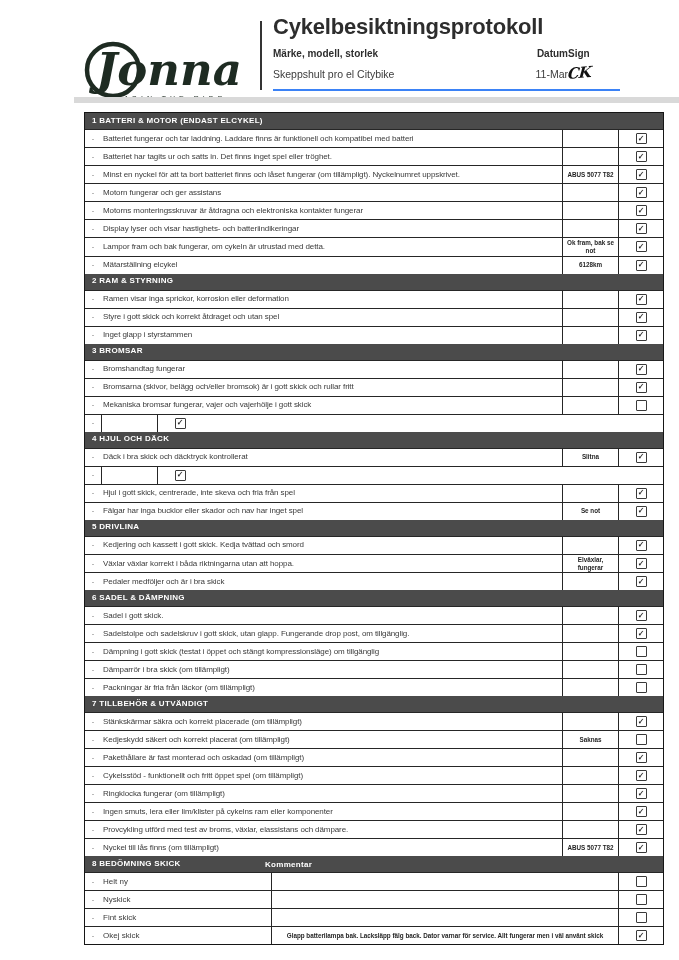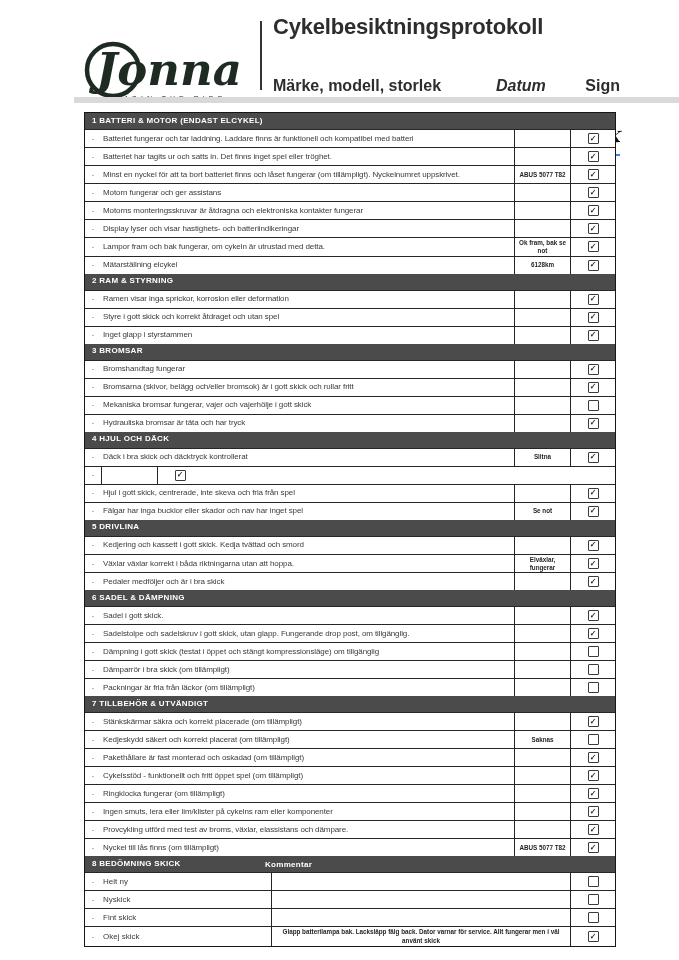--- a/index.html
+++ b/index.html
@@ -6,34 +6,34 @@
   body{
     width:679px;height:960px;position:relative;background:#ffffff;
     font-family:"Liberation Sans",sans-serif;overflow:hidden;color:#333;
   }
   
   .logo-wrap{position:absolute;left:82px;top:28px;width:174px;height:82px;}
   .v-divider{position:absolute;left:260px;top:21px;width:2px;height:69px;background:#343434;}
   .title-block{position:absolute;left:273px;top:15px;width:347px;border-bottom:2px solid #3b82f6;padding-bottom:7px;}
   .doc-title{font-size:22px;font-weight:bold;color:#2d2d2d;letter-spacing:-0.2px;line-height:1.1;}
   .meta{display:flex;align-items:baseline;}
-  .meta.labels{margin-top:9px;font-weight:bold;font-size:16px;color:#2d2d2d;}
+  .meta.labels{margin-top:9px;font-weight:bold;font-size:10px;color:#2d2d2d;}
   .meta.values{margin-top:5px;font-size:10.5px;color:#3c3c3c;}
   .m-main{flex:1;}
-  .m-datum{flex:0 0 72px;text-align:left;font-style:italic;}
-  .m-sign{flex:0 0 52px;text-align:right;margin-top:29px;}
+  .m-datum{flex:0 0 72px;text-align:right;}
+  .m-sign{flex:0 0 52px;text-align:left;}
   .signature{
     font-family:"DejaVu Serif",serif;font-style:italic;font-weight:bold;
     font-size:15px;color:#111;display:inline-block;
     transform:rotate(-5deg) skewX(-10deg);letter-spacing:-1px;
   }
   .top-strip{position:absolute;left:74px;top:97px;width:605px;height:6px;background:#d9d9d9;}
   
   .table{
-    position:absolute;left:84px;top:112px;width:532px;
+    position:absolute;left:84px;top:112px;width:580px;
     border:1.5px solid #161616;box-sizing:border-box;background:#fff;
   }
   .sec-head{
     display:flex;align-items:center;min-height:16px;background:#4b4b4b;color:#fff;
     font-weight:bold;font-size:8px;letter-spacing:.3px;box-sizing:border-box;
   }
   .sh-title{flex:1;padding:3px 7px;line-height:1.1;}
   .sec-head.split .sh-title{flex:0 0 180px;width:180px;box-sizing:border-box;}
   .sh-comment{flex:1;text-align:left;padding:3px 0;}
   .sh-spacer{flex:0 0 44px;}
@@ -236,21 +236,20 @@
     <div class="row">
       <span class="cell-bullet">·</span>
       <span class="cell-text">Mekaniska bromsar fungerar, vajer och vajerhölje i gott skick</span>
       <span class="cell-note"></span>
       <span class="cell-check">
         <span class="checkbox"></span>
       </span>
     </div>
     <div class="row">
       <span class="cell-bullet">·</span>
-      <span class="cell-text">Hydrauliska bromsar är täta och har tryck</span>
       <span class="cell-note"></span>
       <span class="cell-check">
         <span class="checkbox checked">
           <span class="tick">✓</span>
         </span>
       </span>
     </div>
     <div class="sec-head">
       <span class="sh-title">4 HJUL OCH DÄCK</span>
     </div>

